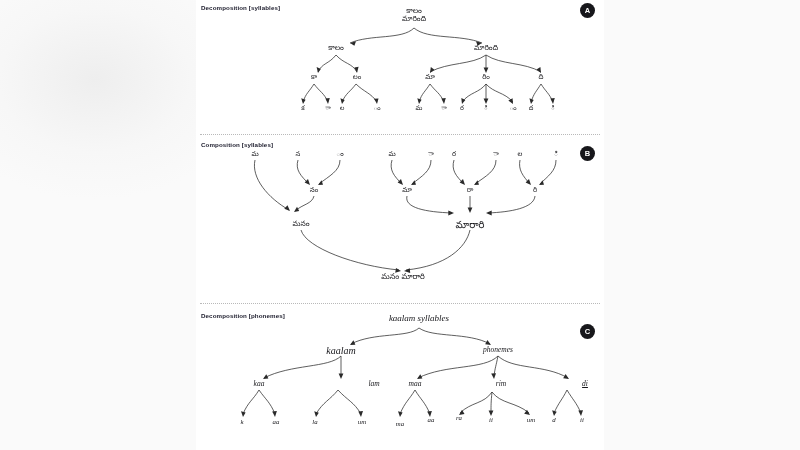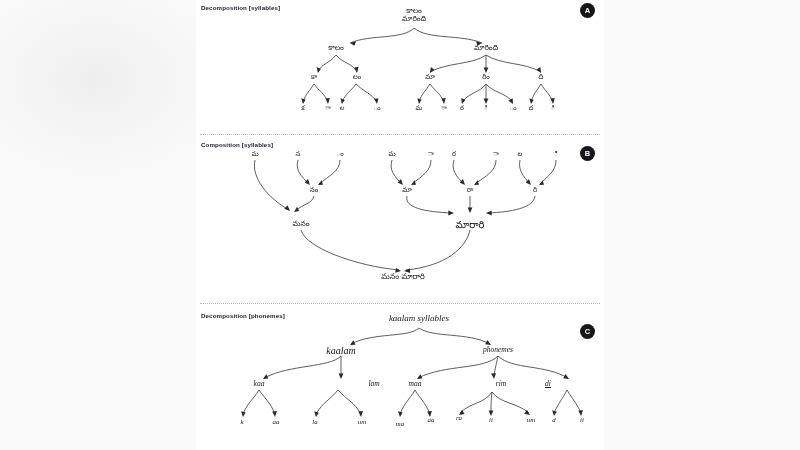--- a/index.html
+++ b/index.html
@@ -256,21 +256,21 @@
 
       <div class="node rom" style="left:223px;top:8px;font-size:9px;">kaalam syllables</div>
 
       <div class="node rom" style="left:145px;top:40px;font-size:10px;">kaalam</div>
       <div class="node rom" style="left:302px;top:40px;font-size:7.5px;">phonemes</div>
 
       <div class="node rom" style="left:63px;top:74px;font-size:7.5px;">kaa</div>
       <div class="node rom" style="left:142px;top:74px;font-size:7.5px;margin-left:36px;">lam</div>
       <div class="node rom" style="left:219px;top:74px;font-size:7.5px;">maa</div>
       <div class="node rom" style="left:305px;top:74px;font-size:7.5px;">rim</div>
-      <div class="node rom" style="left:352px;top:74px;font-size:7.5px;text-decoration:underline;">di</div>
+      <div class="node rom" style="left:389px;top:74px;font-size:7.5px;text-decoration:underline;">di</div>
 
       <div class="node rom" style="left:46px;top:112px;font-size:6.8px;">k</div>
       <div class="node rom" style="left:80px;top:112px;font-size:6.8px;">aa</div>
       <div class="node rom" style="left:119px;top:112px;font-size:6.8px;">la</div>
       <div class="node rom" style="left:166px;top:112px;font-size:6.8px;">um</div>
       <div class="node rom" style="left:204px;top:114px;font-size:6.8px;">ma</div>
       <div class="node rom" style="left:235px;top:110px;font-size:6.8px;">aa</div>
       <div class="node rom" style="left:263px;top:108px;font-size:6.8px;">ra</div>
       <div class="node rom" style="left:295px;top:110px;font-size:6.8px;">ii</div>
       <div class="node rom" style="left:335px;top:110px;font-size:6.8px;">um</div>

